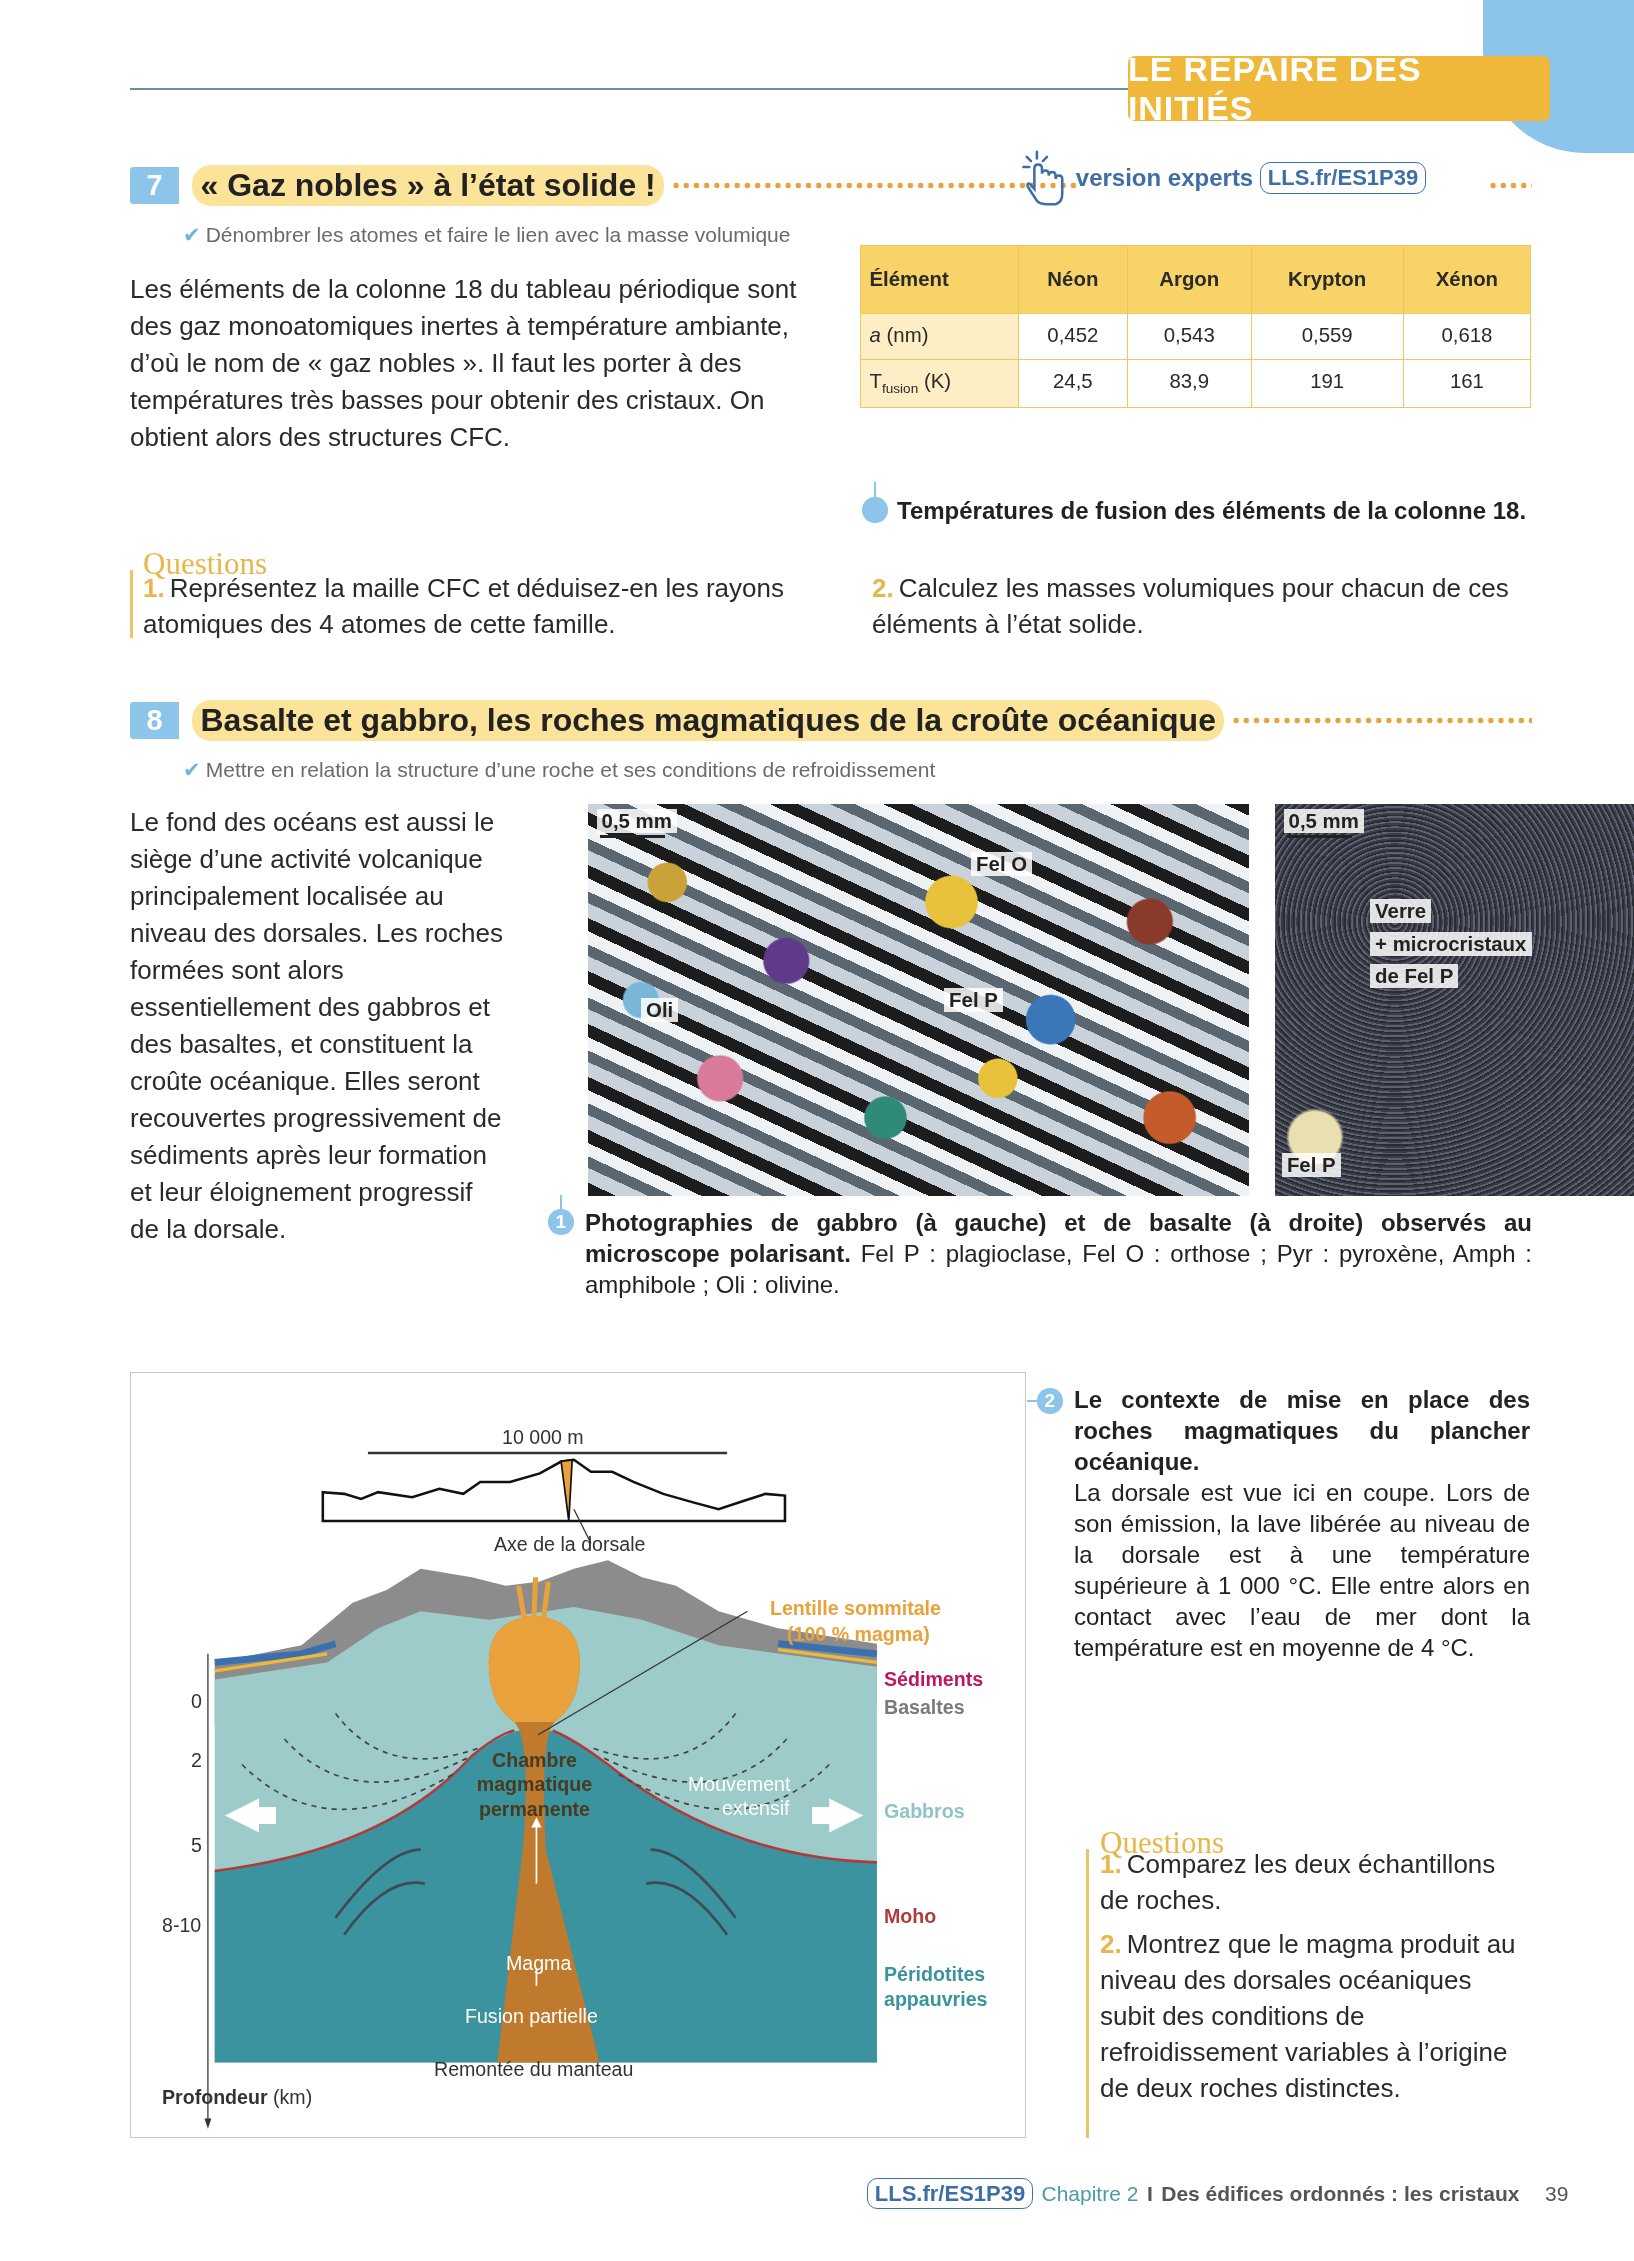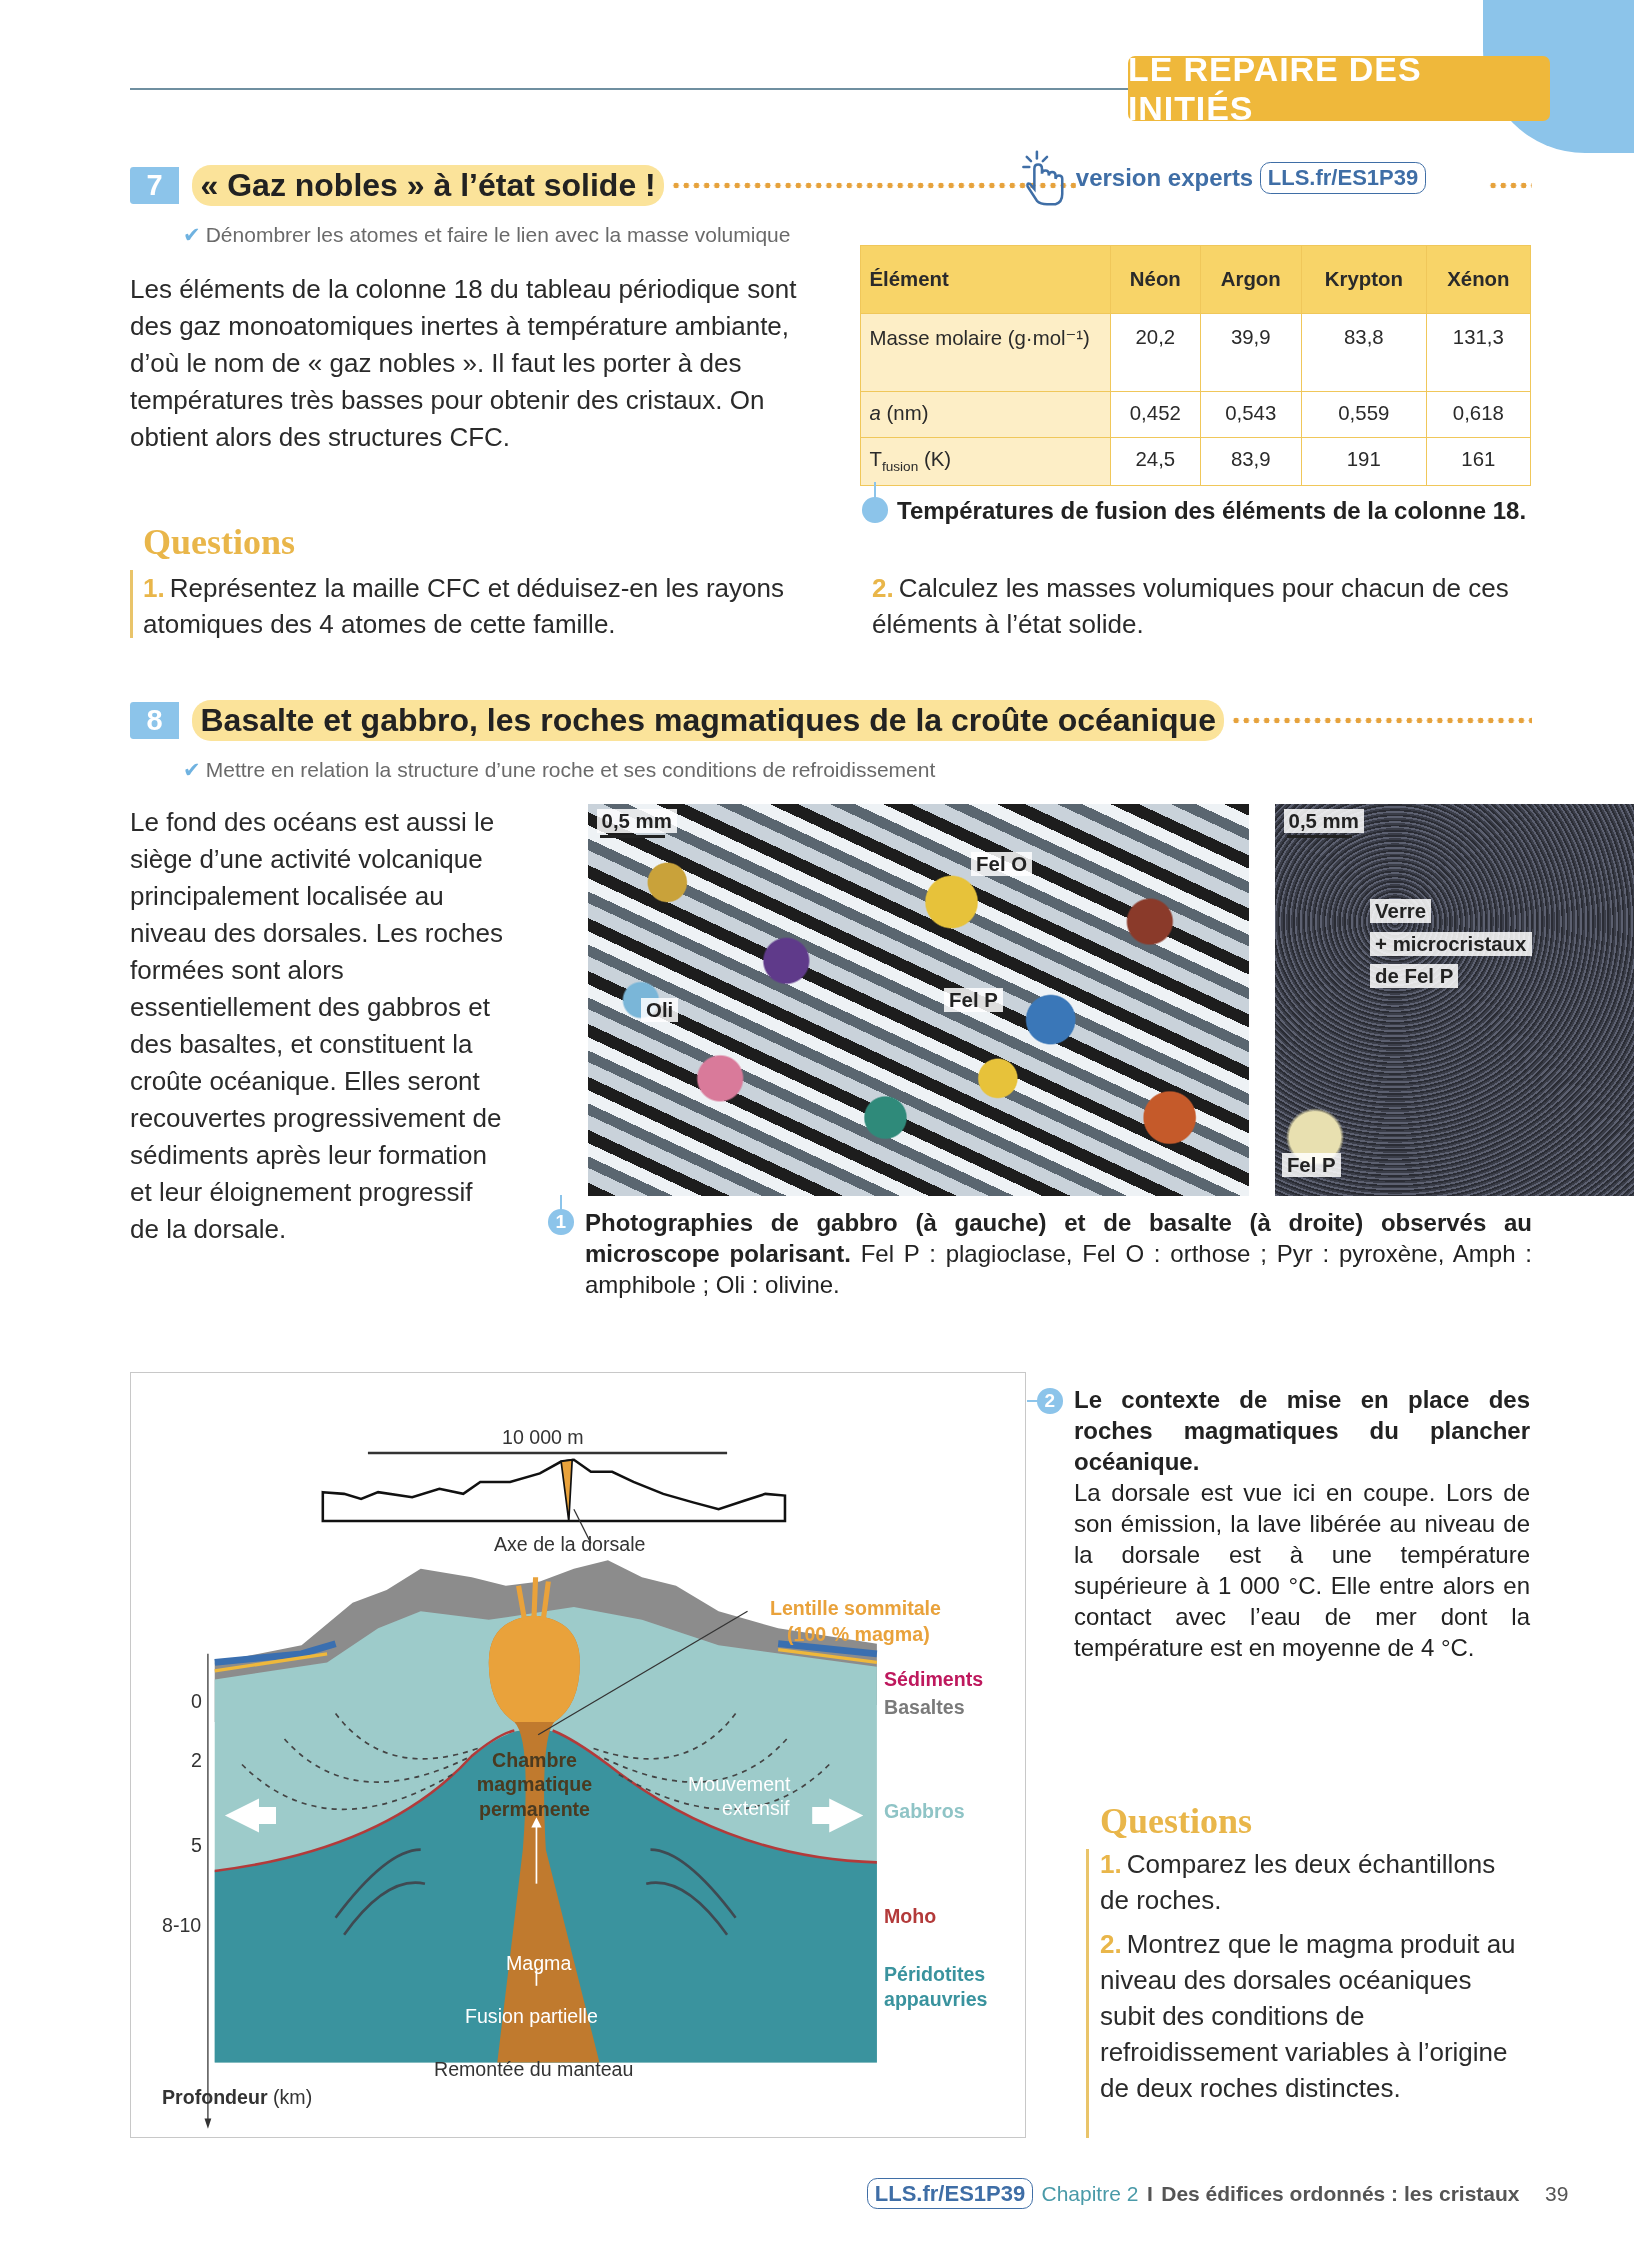--- a/index.html
+++ b/index.html
@@ -33,21 +33,21 @@
   table.gas tr.r1 td { height: 78px; padding-top: 12px; }
   table.gas tr.r2 td { height: 46px; padding-top: 10.2px; }
   table.gas tr.r3 td { height: 48px; padding-top: 10.2px; }
   sub { font-size: 13.6px; }
 
   .caption { position: absolute; font-size: 24px; line-height: 31px; color: #222; }
   .caption b { font-weight: bold; }
   .cap-dot { position: absolute; width: 25.5px; height: 25.5px; border-radius: 50%; background: #8cc4ea; color: #fff; font-size: 19px; font-weight: bold; display: flex; align-items: center; justify-content: center; }
   .cap-stem { position: absolute; width: 1.7px; background: #8cc4ea; }
 
-  .q-title { position: absolute; font-size: 36px; font-weight: bold; color: #e9b64a; font-family: "Liberation Serif", serif; }
+  .q-title { position: absolute; font-size: 31px; font-weight: normal; color: #e9b64a; font-family: "Liberation Serif", serif; margin-top: 25px; }
   .q-bar { position: absolute; width: 2.6px; background: #e9c46a; }
   .q-item { position: absolute; font-size: 26px; line-height: 36px; color: #2a2a2a; }
   .q-item .n { color: #e9b64a; font-weight: bold; margin-right: 5.1px; }
 
   .photo { position: absolute; overflow: hidden; margin-left: 41px; }
   .gabbro { left: 547px; top: 804px; width: 661px; height: 392px;
     background:
       radial-gradient(circle at 12% 20%, #c9a23a 0 19px, transparent 20.4px),
       radial-gradient(circle at 30% 40%, #5f3a8a 0 22px, transparent 24px),
       radial-gradient(circle at 55% 25%, #e7c23a 0 25.5px, transparent 27px),
@@ -115,27 +115,20 @@
   <thead>
     <tr>
       <th>Élément</th>
       <th>Néon</th>
       <th>Argon</th>
       <th>Krypton</th>
       <th>Xénon</th>
     </tr>
   </thead>
   <tbody>
-    <tr class="r1">
-      <td class="rowhead" style="width:250px;">Masse molaire (g·mol⁻¹)</td>
-      <td>20,2</td>
-      <td>39,9</td>
-      <td>83,8</td>
-      <td>131,3</td>
-    </tr>
     <tr class="r2">
       <td class="rowhead"><i>a</i><span> (nm)</span></td>
       <td>0,452</td>
       <td>0,543</td>
       <td>0,559</td>
       <td>0,618</td>
     </tr>
     <tr class="r3">
       <td class="rowhead"><span>T</span><sub>fusion</sub><span> (K)</span></td>
       <td>24,5</td>

